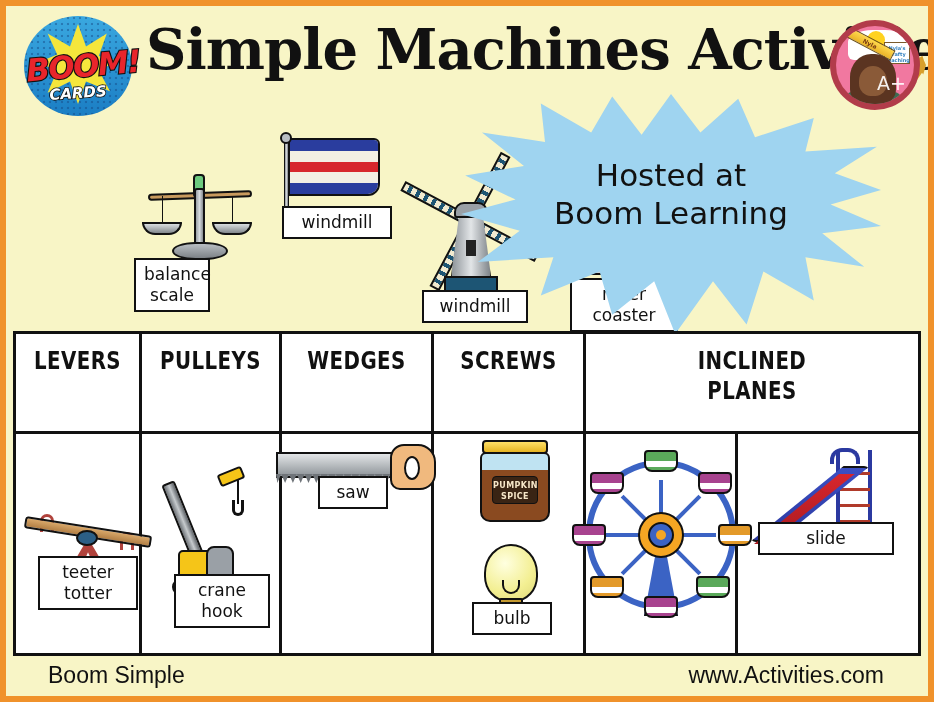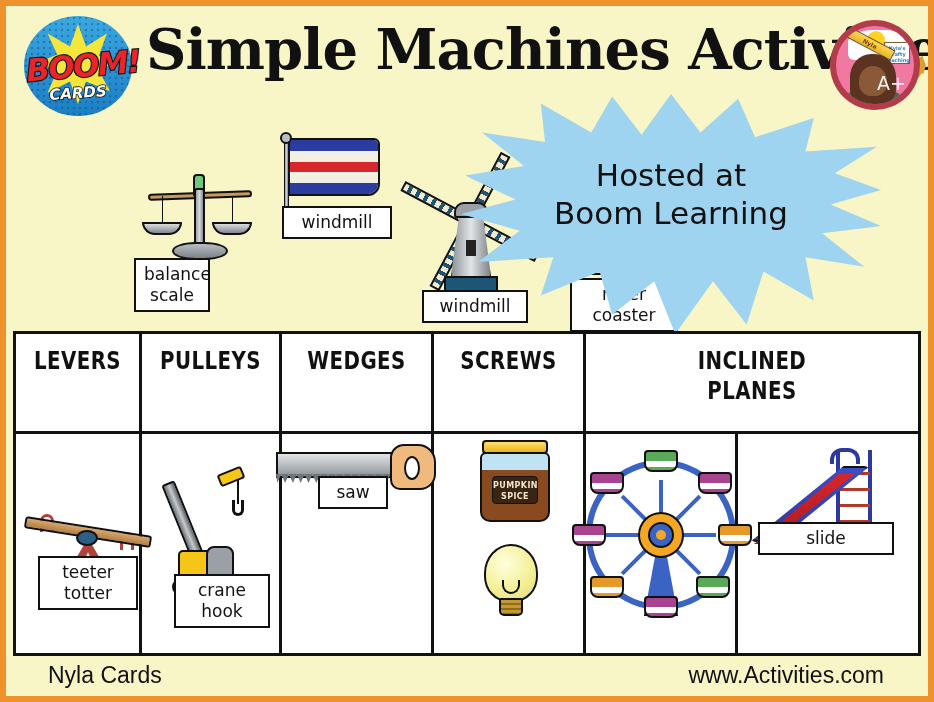--- a/index.html
+++ b/index.html
@@ -641,20 +641,21 @@
           <div class="jar-lid"></div>
           <div class="jar-tag">PUMPKIN
 SPICE</div>
         </div>
 
         <div class="cell-art" style="left:44px; top:110px; width:70px; height:78px;">
           <div class="bulb-glass"></div>
           <div class="bulb-fil"></div>
           <div class="bulb-base"></div>
         </div>
+        <div class="pic-label" style="left:38px; top:168px; width:80px;">bulb</div>
       </div>
 
       <div class="col c4">
         <div class="cell-art" style="left:0px; top:26px; width:150px; height:160px;">
           <div class="fw-leg"></div>
           <div class="fw-rim"></div>
           <div class="fw-spoke" style="transform:rotate(0deg);"></div>
           <div class="fw-spoke" style="transform:rotate(45deg);"></div>
           <div class="fw-spoke" style="transform:rotate(90deg);"></div>
           <div class="fw-spoke" style="transform:rotate(135deg);"></div>
@@ -687,17 +688,17 @@
           <div class="sl-chute"></div>
           <div class="sl-inner"></div>
         </div>
         <div class="pic-label" style="left:20px; top:88px; width:136px;">slide</div>
       </div>
 
     </div>
   </div>
 
   <div id="footer">
-    <div class="foot-text" id="foot-left">Nyla Cards</div>
+    <div class="foot-text" id="foot-left">Boom Simple</div>
     <div class="foot-text" id="foot-right">www.Activities.com</div>
   </div>
 
 </div>
 
 </body></html>

